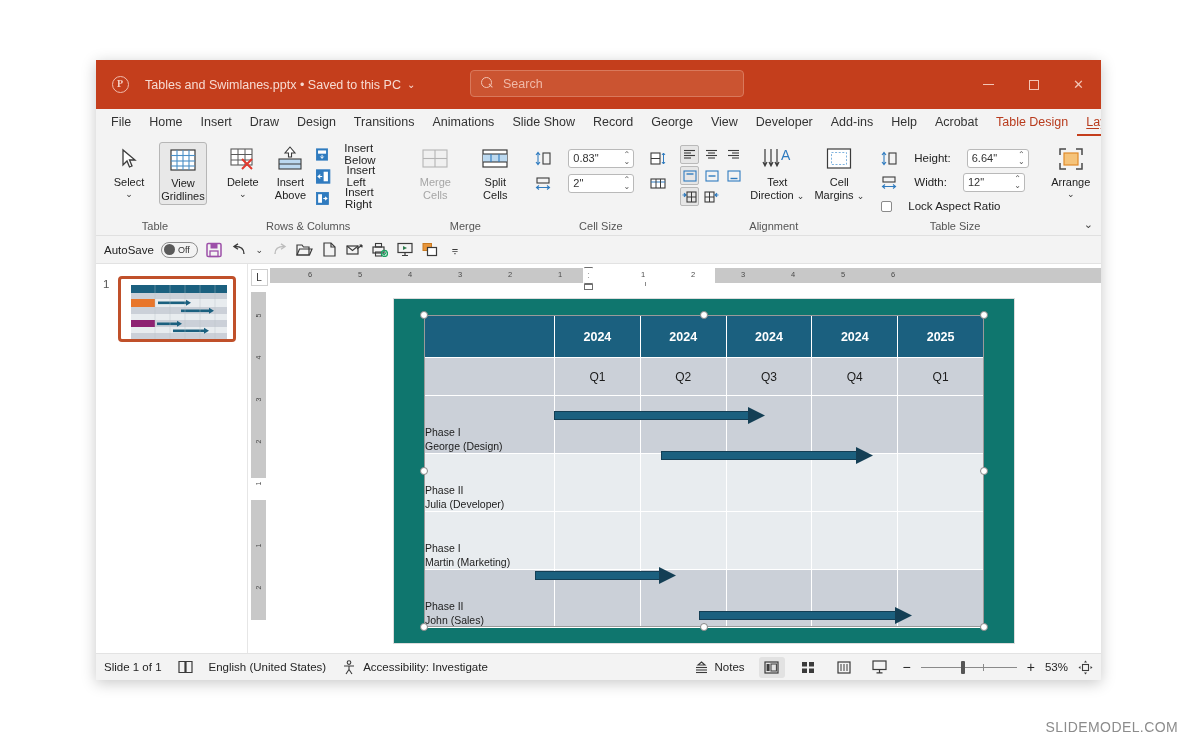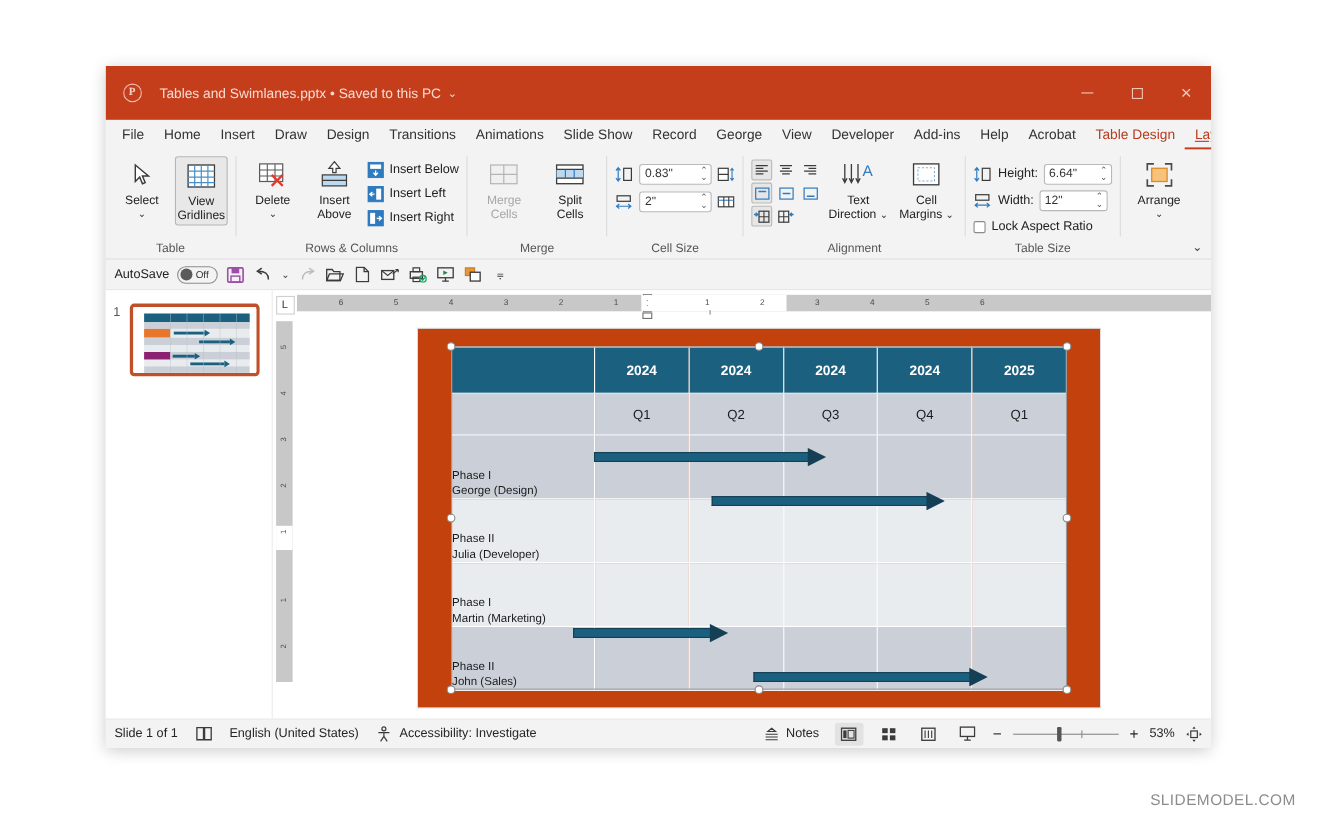--- a/index.html
+++ b/index.html
@@ -80,21 +80,21 @@
   .gsep { width:1px; background:#dcdcdc; margin: 6px 0 20px 0; }
 
   .bigbtn { width:52px; display:flex; flex-direction:column; align-items:center;
             font-size:11px; color:#222; line-height:12.5px; padding-top:3px; text-align:center; }
   .bigbtn .ico { height: 28px; display:flex; align-items:center; justify-content:center; }
   .bigbtn .cap { margin-top: 3px; }
   .bigbtn .dd { font-size:9px; color:#333; line-height:9px; margin-top:1px; }
   .selbox { border:1px solid #b6b6b6; background:#e8e8e8; border-radius:3px; padding: 3px 2px 2px 2px; }
   .bigbtn.disabled { color:#a6a6a6; }
 
-  .smallrow { display:flex; align-items:center; gap:5px; font-size:11.5px; color:#222; height:20px; }
+  .smallrow { display:flex; align-items:center; gap:16px; font-size:11.5px; color:#222; height:20px; }
   .smallcol { display:flex; flex-direction:column; gap:2px; padding-top:2px;}
 
   .spin { width:66px; height:19px; border:1px solid #b9b9b9; border-radius:3px; background:#fff;
           font-size:11px; color:#333; display:flex; align-items:center; padding-left:4px; position:relative;}
   .spin .arrows { position:absolute; right:3px; top:1px; display:flex; flex-direction:column;
                   line-height:7px; font-size:8px; color:#555;}
   .lbl { font-size:11.5px; color:#222; }
 
   .agrid { display:flex; flex-direction:column; gap:2px; padding-top:3px;}
   .arow { display:flex; gap:3px; }
@@ -143,22 +143,22 @@
   .hwhite { position:absolute; top:0; height:15px; background:#fff; }
   .htick { position:absolute; top:2px; font-size:7.5px; color:#4a4a4a; }
   .hdash { position:absolute; top:5px; width:1px; height:5px; background:#8a8a8a; }
   .indent-top { position:absolute; width:9px; height:7px; background:#fff; border:1px solid #6f6f6f;
                 clip-path: polygon(0 0,100% 0,50% 100%); }
   .indent-bot { position:absolute; width:9px; height:7px; background:#fff; border:1px solid #6f6f6f;
                 clip-path: polygon(50% 0,100% 100%,0 100%); }
   .indent-sq { position:absolute; width:9px; height:6px; background:#fff; border:1px solid #6f6f6f; }
 
   .slide {
-    position:absolute; left: 110px; top: 35px; width: 620px; height: 344px;
-    background:#c2410c; box-shadow: 0 0 0 1px #dcdcdc;
+    position:absolute; left: 124px; top: 35px; width: 620px; height: 344px;
+    background:#0f766e; box-shadow: 0 0 0 1px #dcdcdc;
   }
 
   
   .tbl { position:absolute; left: 30px; top: 16px; width: 560px; height: 312px;
          border-collapse: collapse; table-layout: fixed; }
   .tbl td { border: 1px solid #ffffff; padding: 0; vertical-align: middle; }
   .c-label { width: 130px; }
   .hdr { background:#1b607f; color:#fff; font-size: 12.5px; font-weight:700; text-align:center; height: 42px; }
   .hdr.blank { background:#1b607f; }
   .sub { background:#cbd0d8; color:#1b1b1b; font-size: 12px; text-align:center; height: 38px; }
@@ -209,20 +209,24 @@
       <div class="pp-logo">
         <div class="circ">P</div>
       </div>
       <div class="title-text">
         <span>Tables and Swimlanes.pptx</span>
         <span>•</span>
         <span>Saved to this PC</span>
       </div>
       <span class="title-caret">⌄</span>
 
+      <div class="searchbox">
+        <span class="mag"></span>
+        <span class="ph">Search</span>
+      </div>
 
       <div class="wbtns">
         <div class="wbtn">
             <span class="mn"></span>
           </div>
         <div class="wbtn">
             <span class="sq"></span>
           </div>
         <div class="wbtn">✕</div>
       </div>

